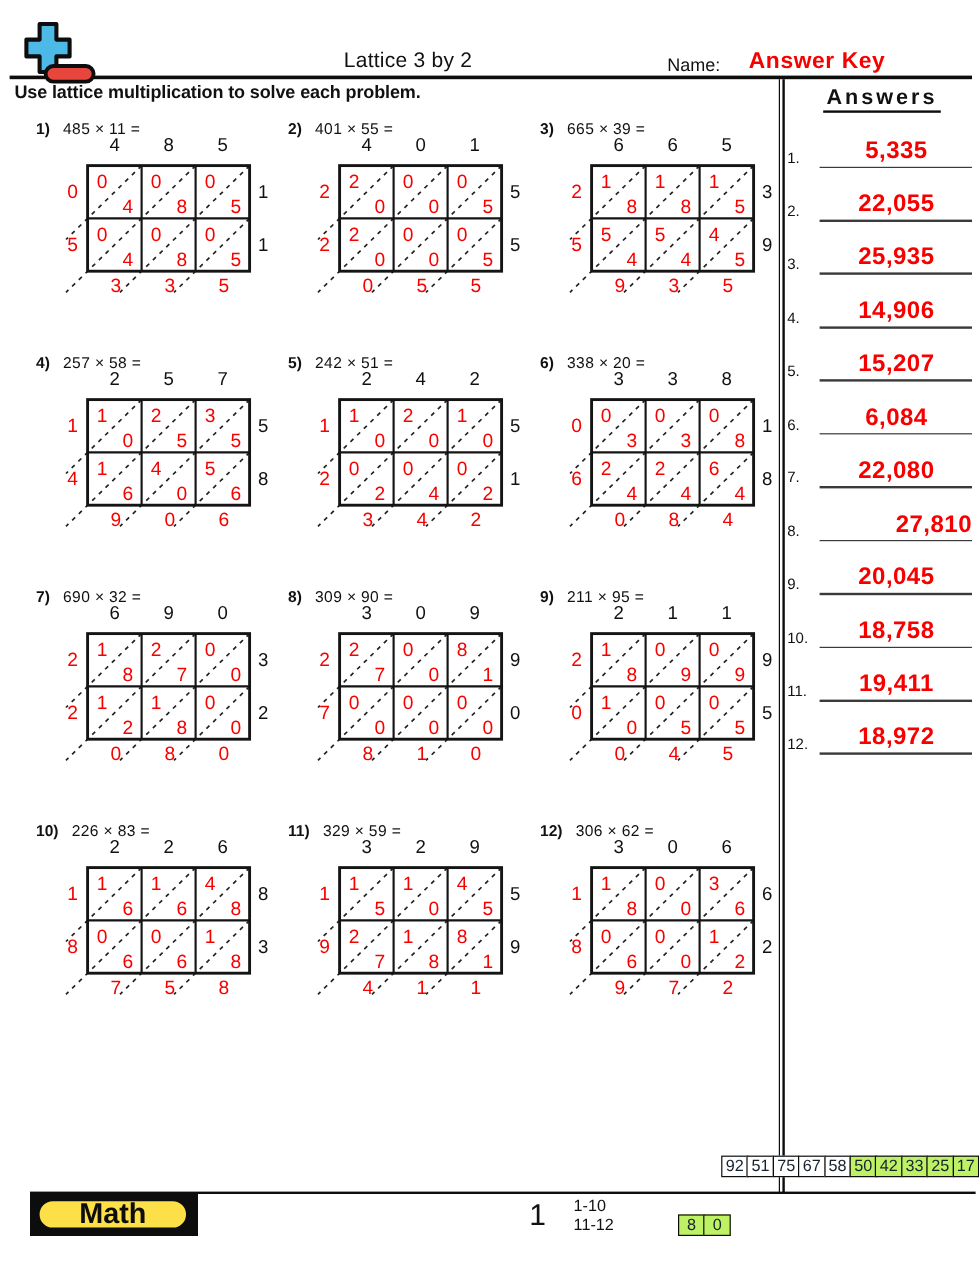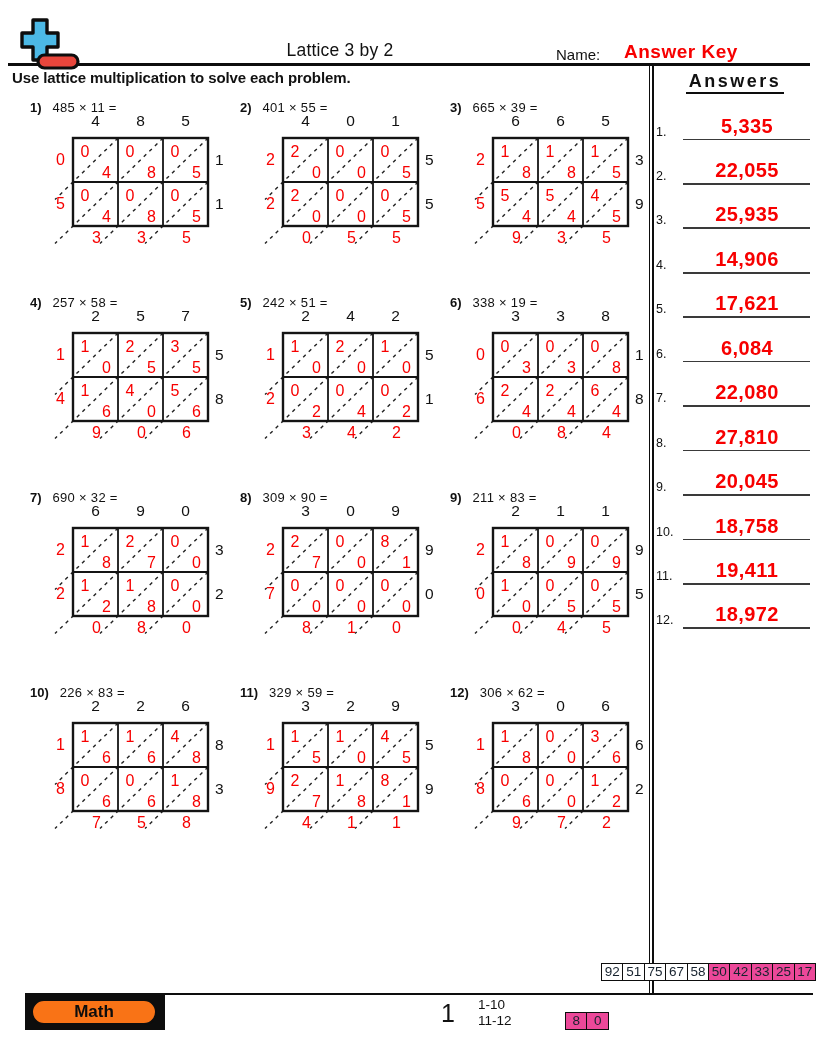--- a/index.html
+++ b/index.html
@@ -27,31 +27,31 @@
   .p-expr{margin-left:11px;letter-spacing:.3px;}
   svg.lattice{position:absolute;left:0;top:10px;overflow:visible;}
   .gridrect{fill:none;stroke:#141414;stroke-width:2.4px;}
   .gridline{stroke:#141414;stroke-width:1.8px;}
   .diag{stroke:#222;stroke-width:1.4px;stroke-dasharray:3.5 4.3;fill:none;}
   text.lt{font-family:"Liberation Sans",sans-serif;font-size:15.5px;fill:#111;}
   text.lt-red{fill:#f70000;font-size:16px;}
   
   .footer-rule{position:absolute;left:25px;top:993.2px;width:788px;height:2.2px;background:#0d0d0d;}
   .badge-outer{position:absolute;left:25px;top:994px;width:140px;height:36px;background:#0d0d0d;}
-  .badge-pill{position:absolute;left:6px;top:4.5px;width:126px;height:26px;background:#f97316;border:2.5px solid #0d0d0d;
+  .badge-pill{position:absolute;left:6px;top:4.5px;width:126px;height:26px;background:#fde047;border:2.5px solid #0d0d0d;
               border-radius:15px;display:flex;align-items:center;justify-content:center;
-              font-size:17px;font-weight:bold;color:#0d0d0d;box-sizing:border-box;}
+              font-size:24px;font-weight:bold;color:#0d0d0d;box-sizing:border-box;}
   .site-url{position:absolute;left:172px;top:1010px;font-size:15px;}
   .page-num{position:absolute;left:418px;top:999px;width:60px;text-align:center;font-size:25px;}
   .sc-label{position:absolute;text-align:left;font-size:13.5px;line-height:17.6px;}
   .sc-row{position:absolute;display:flex;}
   .sc-cell{width:22.7px;height:17.7px;box-sizing:border-box;border:1.3px solid #0d0d0d;margin-left:-1.3px;
            display:flex;align-items:center;justify-content:center;font-size:13.5px;color:#16222e;background:#fff;}
   .sc-cell:first-child{margin-left:0;}
-  .sc-cell.shaded{background:#ec4899;}
+  .sc-cell.shaded{background:#bef264;}
 </style>
 </head>
 <body>
 
 <div class="page" id="page">
 
   <svg class="abs" style="left:10px;top:13px;z-index:3;" width="74" height="60" viewBox="0 0 74 60">
     <path d="M23 7 h14 v13 h11 v14 h-11 v13 h-14 v-13 h-11 v-14 h11 z" fill="#4cb9e6" stroke="#0d0d0d" stroke-width="3.4" stroke-linejoin="round"></path>
     <rect x="28" y="42" width="40" height="13" rx="6.5" fill="#e8463c" stroke="#0d0d0d" stroke-width="3.2"></rect>
   </svg>
@@ -243,21 +243,21 @@
         <text x="168.5" y="67.5" text-anchor="middle" class="lt lt-red">0</text>
         <text x="57" y="91" text-anchor="middle" class="lt lt-red">0</text>
         <text x="78.5" y="111.5" text-anchor="middle" class="lt lt-red">2</text>
         <text x="102" y="91" text-anchor="middle" class="lt lt-red">0</text>
         <text x="123.5" y="111.5" text-anchor="middle" class="lt lt-red">4</text>
         <text x="147" y="91" text-anchor="middle" class="lt lt-red">0</text>
         <text x="168.5" y="111.5" text-anchor="middle" class="lt lt-red">2</text>
       </svg>
     </div>
     <div class="problem" style="left: 448px; top: 295px;">
-      <div class="p-head"><span class="p-num">6)</span><span class="p-expr">338 × 19 =</span></div>
+      <div class="p-head"><span class="p-num">6)</span><span class="p-expr">338 × 20 =</span></div>
       <svg class="lattice" width="216" height="152" viewBox="0 0 216 152">
         <line x1="90" y1="28" x2="27" y2="89.6" class="diag"></line>
         <line x1="135" y1="28" x2="27" y2="133.6" class="diag"></line>
         <line x1="180" y1="28" x2="72" y2="133.6" class="diag"></line>
         <line x1="180" y1="72" x2="117" y2="133.6" class="diag"></line>
         <rect x="45" y="28" width="135" height="88" class="gridrect"></rect>
         <line x1="90" y1="28" x2="90" y2="116" class="gridline"></line>
         <line x1="135" y1="28" x2="135" y2="116" class="gridline"></line>
         <line x1="45" y1="72" x2="180" y2="72" class="gridline"></line>
         <text x="67.5" y="16" text-anchor="middle" class="lt">3</text>
@@ -348,21 +348,21 @@
         <text x="168.5" y="67.5" text-anchor="middle" class="lt lt-red">1</text>
         <text x="57" y="91" text-anchor="middle" class="lt lt-red">0</text>
         <text x="78.5" y="111.5" text-anchor="middle" class="lt lt-red">0</text>
         <text x="102" y="91" text-anchor="middle" class="lt lt-red">0</text>
         <text x="123.5" y="111.5" text-anchor="middle" class="lt lt-red">0</text>
         <text x="147" y="91" text-anchor="middle" class="lt lt-red">0</text>
         <text x="168.5" y="111.5" text-anchor="middle" class="lt lt-red">0</text>
       </svg>
     </div>
     <div class="problem" style="left: 448px; top: 490px;">
-      <div class="p-head"><span class="p-num">9)</span><span class="p-expr">211 × 83 =</span></div>
+      <div class="p-head"><span class="p-num">9)</span><span class="p-expr">211 × 95 =</span></div>
       <svg class="lattice" width="216" height="152" viewBox="0 0 216 152">
         <line x1="90" y1="28" x2="27" y2="89.6" class="diag"></line>
         <line x1="135" y1="28" x2="27" y2="133.6" class="diag"></line>
         <line x1="180" y1="28" x2="72" y2="133.6" class="diag"></line>
         <line x1="180" y1="72" x2="117" y2="133.6" class="diag"></line>
         <rect x="45" y="28" width="135" height="88" class="gridrect"></rect>
         <line x1="90" y1="28" x2="90" y2="116" class="gridline"></line>
         <line x1="135" y1="28" x2="135" y2="116" class="gridline"></line>
         <line x1="45" y1="72" x2="180" y2="72" class="gridline"></line>
         <text x="67.5" y="16" text-anchor="middle" class="lt">2</text>
@@ -501,30 +501,30 @@
     <div class="ans-line" style="left: 683px; top: 182.95px;"></div>
     <div class="ans-val" style="left: 684px; top: 156.95px;">22,055</div>
     <div class="ans-num" style="left: 656px; top: 212.4px;">3.</div>
     <div class="ans-line" style="left: 683px; top: 227.4px;"></div>
     <div class="ans-val" style="left: 684px; top: 201.4px;">25,935</div>
     <div class="ans-num" style="left: 656px; top: 256.85px;">4.</div>
     <div class="ans-line" style="left: 683px; top: 271.85px;"></div>
     <div class="ans-val" style="left: 684px; top: 245.85px;">14,906</div>
     <div class="ans-num" style="left: 656px; top: 301.3px;">5.</div>
     <div class="ans-line" style="left: 683px; top: 316.3px;"></div>
-    <div class="ans-val" style="left: 684px; top: 290.3px;">17,621</div>
+    <div class="ans-val" style="left: 684px; top: 290.3px;">15,207</div>
     <div class="ans-num" style="left: 656px; top: 345.75px;">6.</div>
     <div class="ans-line" style="left: 683px; top: 360.75px;"></div>
     <div class="ans-val" style="left: 684px; top: 334.75px;">6,084</div>
     <div class="ans-num" style="left: 656px; top: 390.2px;">7.</div>
     <div class="ans-line" style="left: 683px; top: 405.2px;"></div>
     <div class="ans-val" style="left: 684px; top: 379.2px;">22,080</div>
     <div class="ans-num" style="left: 656px; top: 434.65px;">8.</div>
     <div class="ans-line" style="left: 683px; top: 449.65px;"></div>
-    <div class="ans-val" style="left: 684px; top: 423.65px;">27,810</div>
+    <div class="ans-val" style="left: 684px; top: 423.65px; text-align: right;">27,810</div>
     <div class="ans-num" style="left: 656px; top: 479.1px;">9.</div>
     <div class="ans-line" style="left: 683px; top: 494.1px;"></div>
     <div class="ans-val" style="left: 684px; top: 468.1px;">20,045</div>
     <div class="ans-num" style="left: 656px; top: 523.55px;">10.</div>
     <div class="ans-line" style="left: 683px; top: 538.55px;"></div>
     <div class="ans-val" style="left: 684px; top: 512.55px;">18,758</div>
     <div class="ans-num" style="left: 656px; top: 568px;">11.</div>
     <div class="ans-line" style="left: 683px; top: 583px;"></div>
     <div class="ans-val" style="left: 684px; top: 557px;">19,411</div>
     <div class="ans-num" style="left: 656px; top: 612.45px;">12.</div>

